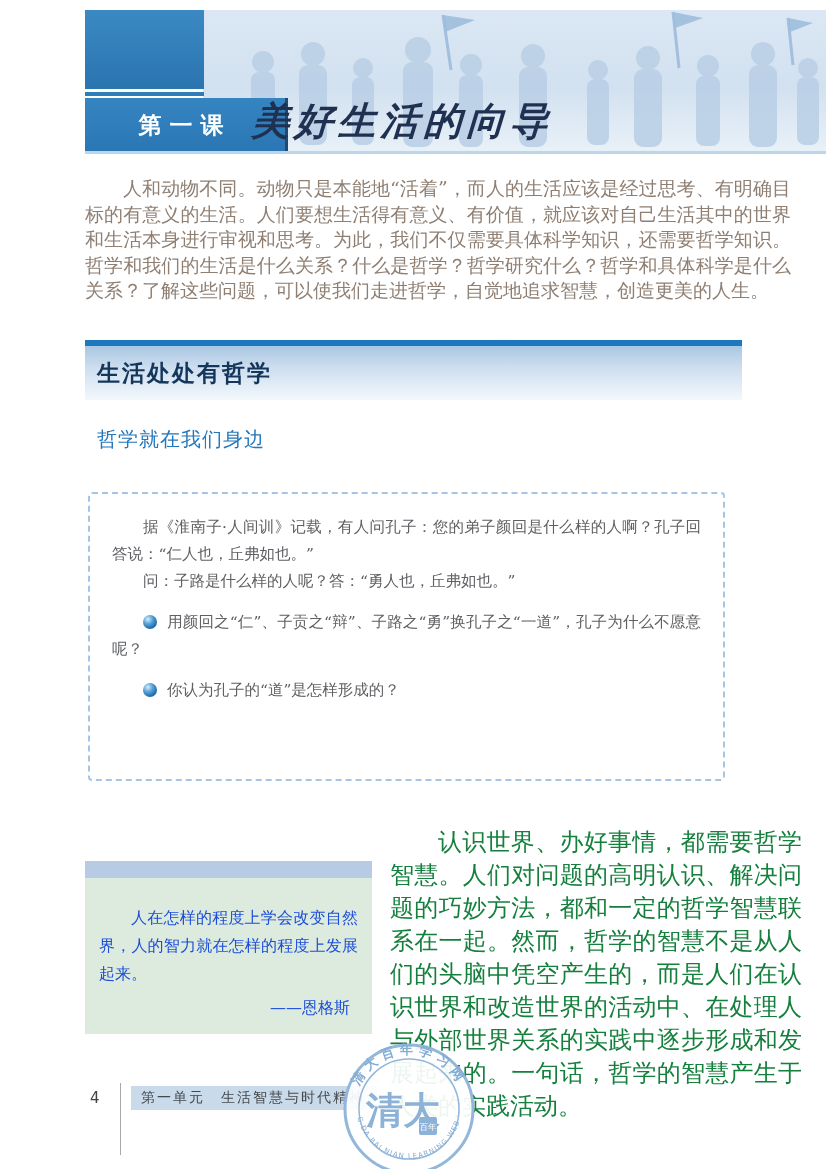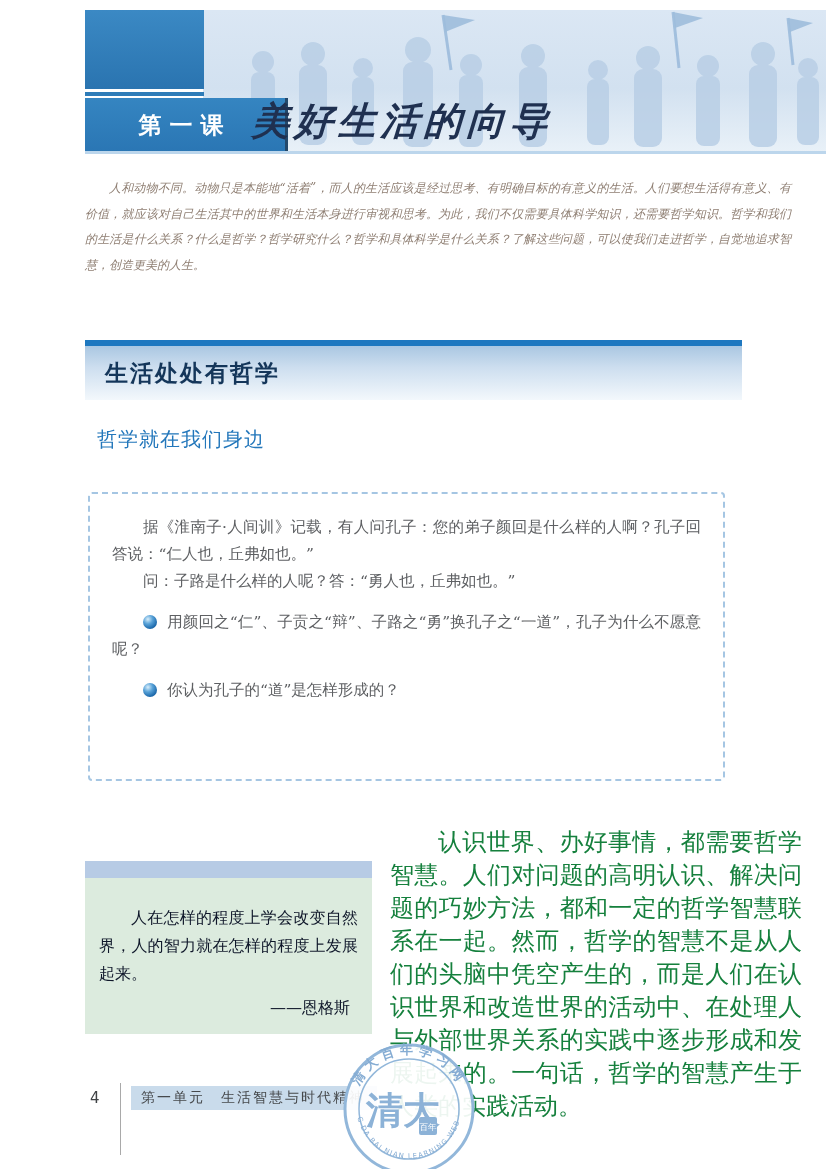--- a/index.html
+++ b/index.html
@@ -17,30 +17,30 @@
     background:linear-gradient(180deg,#3585c1,#2a76b4);border-right:3px solid #24496b;
     color:#ffffff;font-family:"DejaVu Serif",serif;font-weight:bold;font-size:23px;
     letter-spacing:8px;display:flex;align-items:center;justify-content:center;}
   .lesson-title{position:absolute;left:252px;top:96px;width:420px;
     font-family:"DejaVu Serif",serif;font-style:italic;font-weight:bold;font-size:38px;
     letter-spacing:5px;color:#1f3050;transform:skewX(-3deg);}
   .hdr-underline{position:absolute;left:85px;top:151px;width:741px;height:3px;background:#bcd6ec;}
 
   
   .intro{position:absolute;left:85px;top:176px;width:706px;
-    font-family:"DejaVu Serif",serif;font-size:12px;line-height:25.5px;color:#8f7f73;
-    text-align:justify;text-indent:2em;font-style:italic;}
+    font-family:"DejaVu Serif",serif;font-size:19px;line-height:25.5px;color:#8f7f73;
+    text-align:justify;text-indent:2em;}
 
   
   .section-header{position:absolute;left:85px;top:340px;width:657px;}
   .section-bar{height:6px;background:#1e78c0;}
   .section-grad{height:54px;background:linear-gradient(180deg,#aac7e2 0%,#cddeef 40%,#f3f8fc 100%);
     display:flex;align-items:center;}
   .section-title{font-family:"DejaVu Serif",serif;font-weight:bold;font-size:23px;
-    color:#14365a;padding-left:20px;letter-spacing:2px;}
+    color:#14365a;padding-left:12px;letter-spacing:2px;}
 
   
   .subsection-title{position:absolute;left:97px;top:426px;
     font-family:"DejaVu Sans",sans-serif;font-weight:normal;font-size:20px;color:#2377bb;
     letter-spacing:1px;}
 
   
   .story-box{position:absolute;left:88px;top:492px;width:637px;min-height:289px;
     box-sizing:border-box;border:2px dashed #a5c6e3;border-radius:4px;
     padding:20px 22px 16px 22px;
@@ -52,21 +52,21 @@
     margin-right:10px;vertical-align:-2px;}
 
   
   .quote-band{position:absolute;left:85px;top:861px;width:287px;height:17px;background:#b7cbe5;}
   .quote-tab{position:absolute;left:117px;top:847px;width:112px;height:38px;background:#1677bc;
     border-radius:12px;display:flex;align-items:center;justify-content:center;
     color:#ffffff;font-weight:bold;font-size:19px;letter-spacing:2px;
     font-family:"DejaVu Sans",sans-serif;}
   .quote-body{position:absolute;left:85px;top:878px;width:287px;min-height:117px;
     box-sizing:border-box;background:#dcebde;padding:26px 14px 12px 14px;
-    font-family:"DejaVu Serif",serif;font-size:16px;line-height:28px;color:#0f172a;}
+    font-family:"DejaVu Serif",serif;font-size:16px;line-height:28px;color:#1d4ed8;}
   .quote-text{margin:0;text-indent:2em;text-align:justify;}
   .quote-attrib{margin:6px 2px 0 0;text-align:right;padding-right:6px;}
 
   
   .main-text{position:absolute;left:390px;top:826px;width:412px;
     font-family:"DejaVu Serif",serif;font-size:24px;line-height:33px;color:#15803d;
     text-align:justify;text-indent:2em;}
 
   
   .page-number{position:absolute;left:90px;top:1089px;font-size:15px;color:#3f4245;

